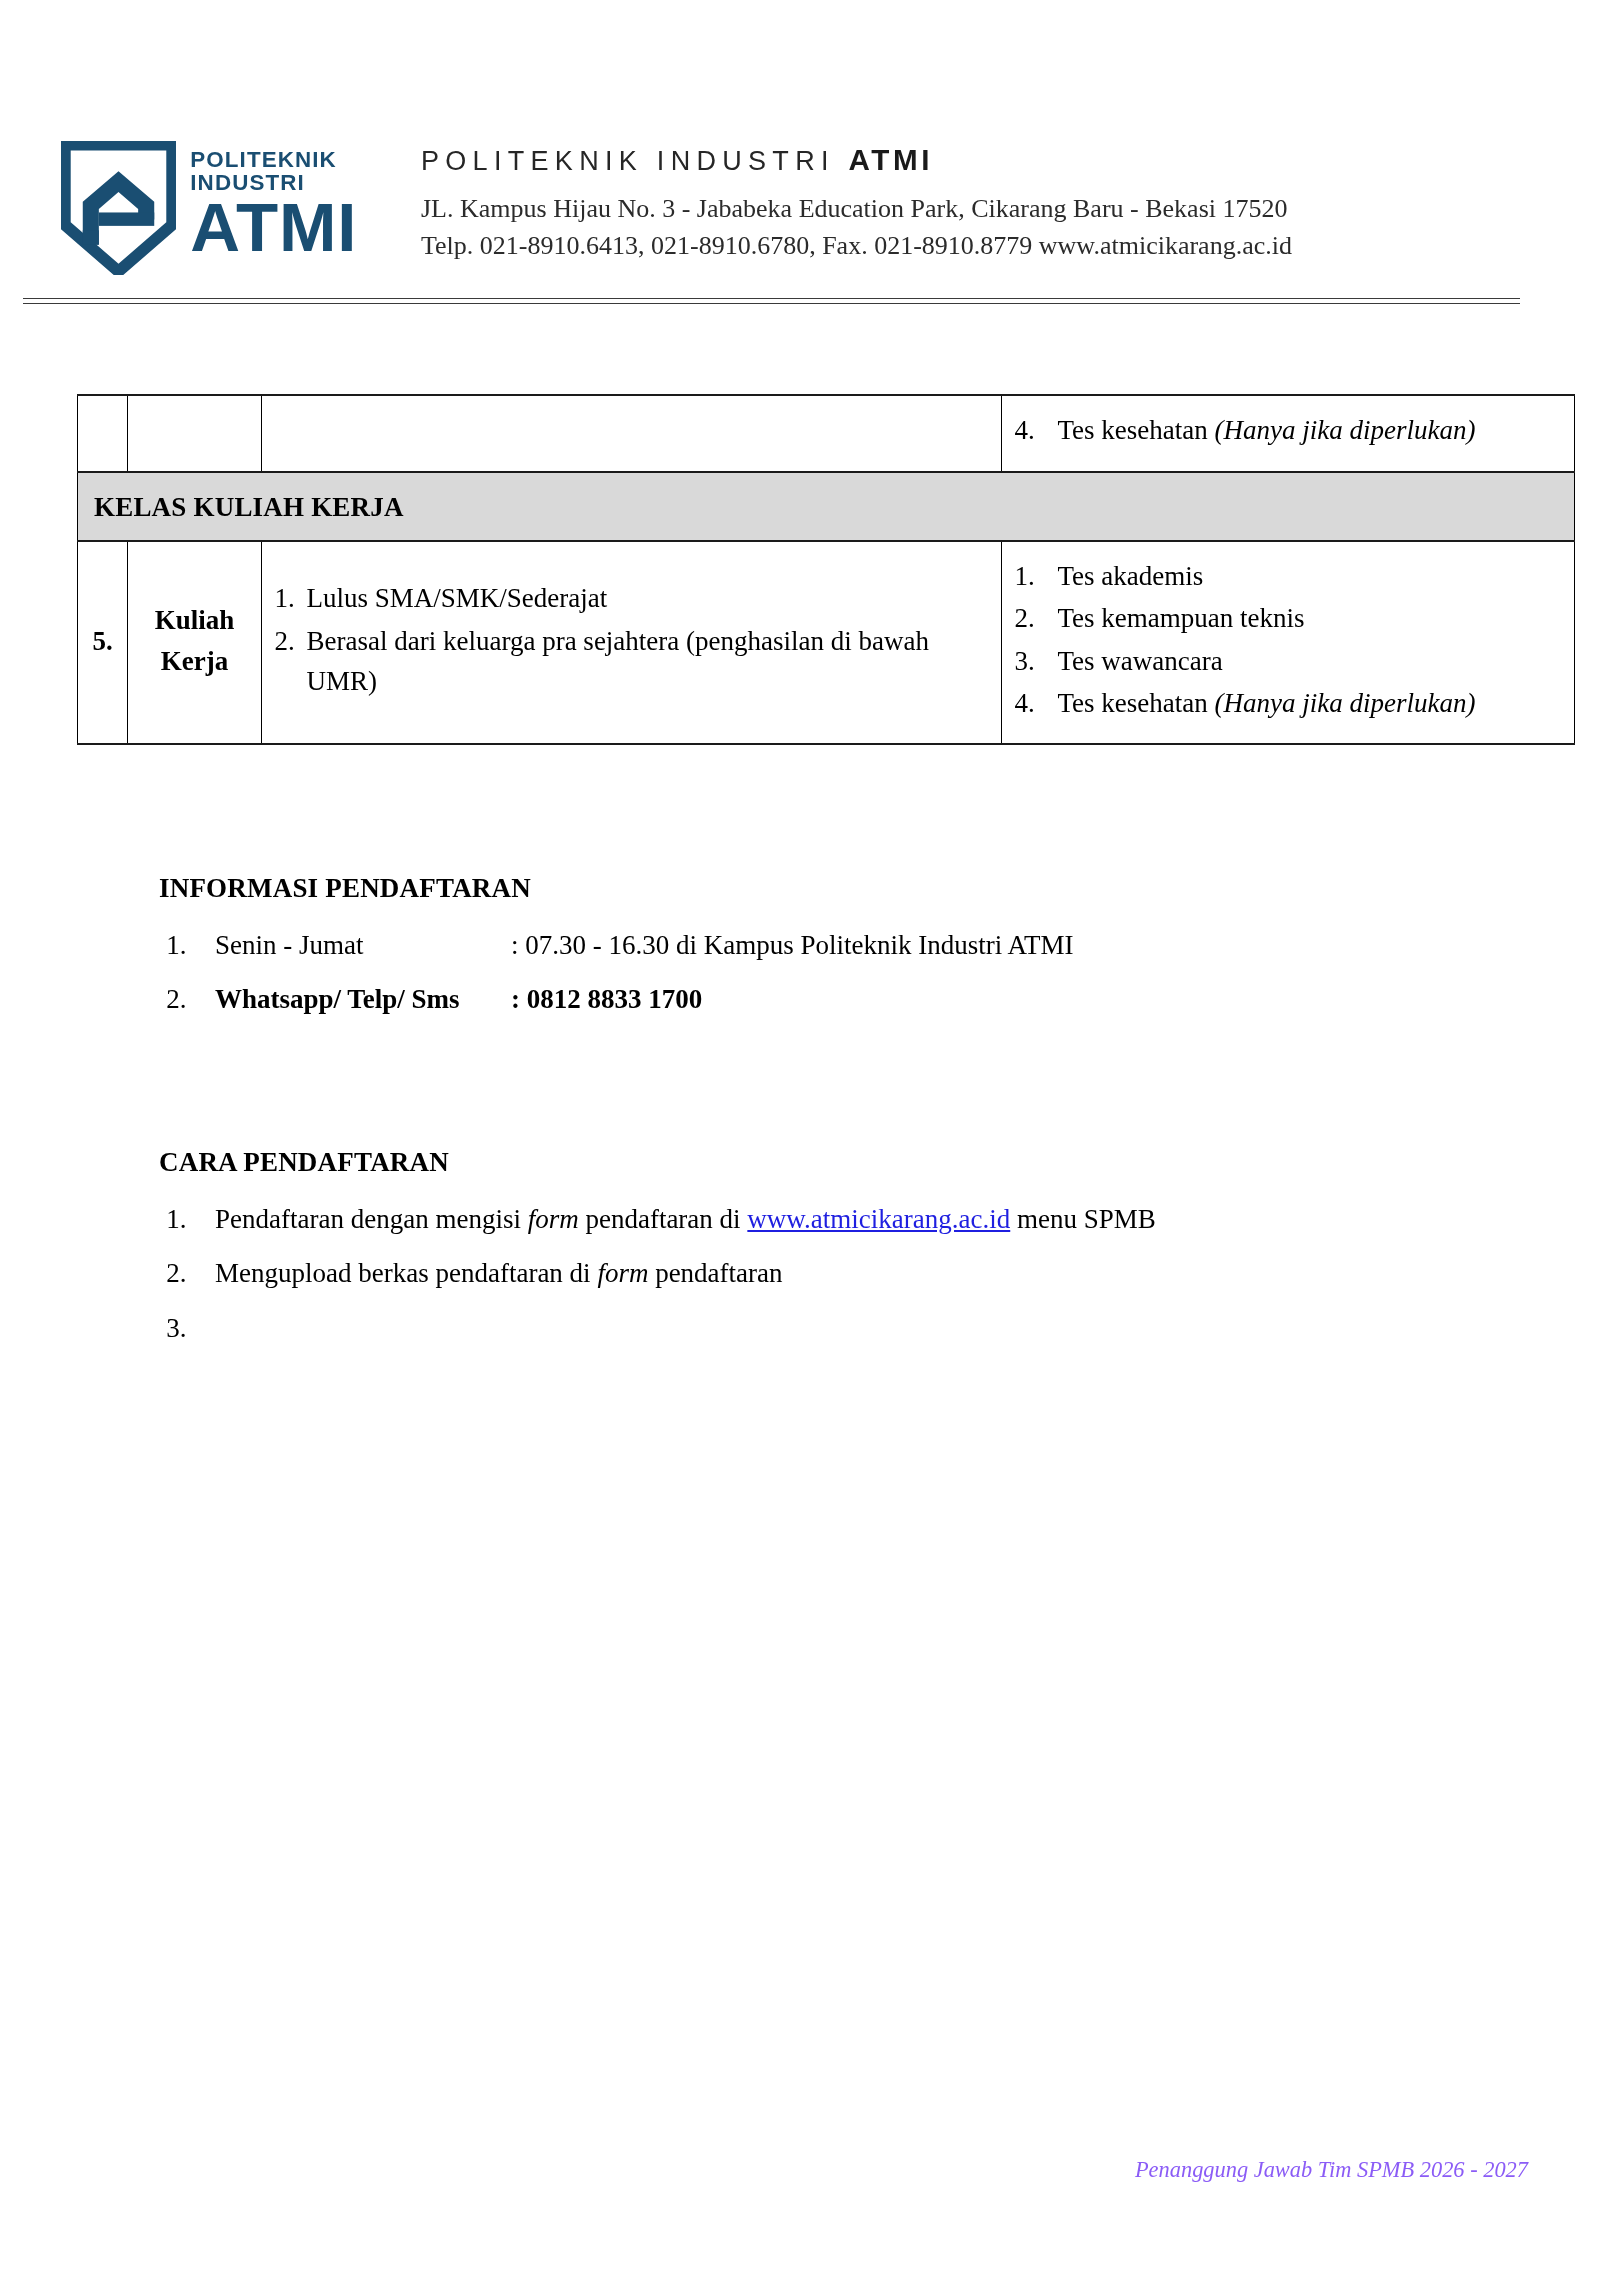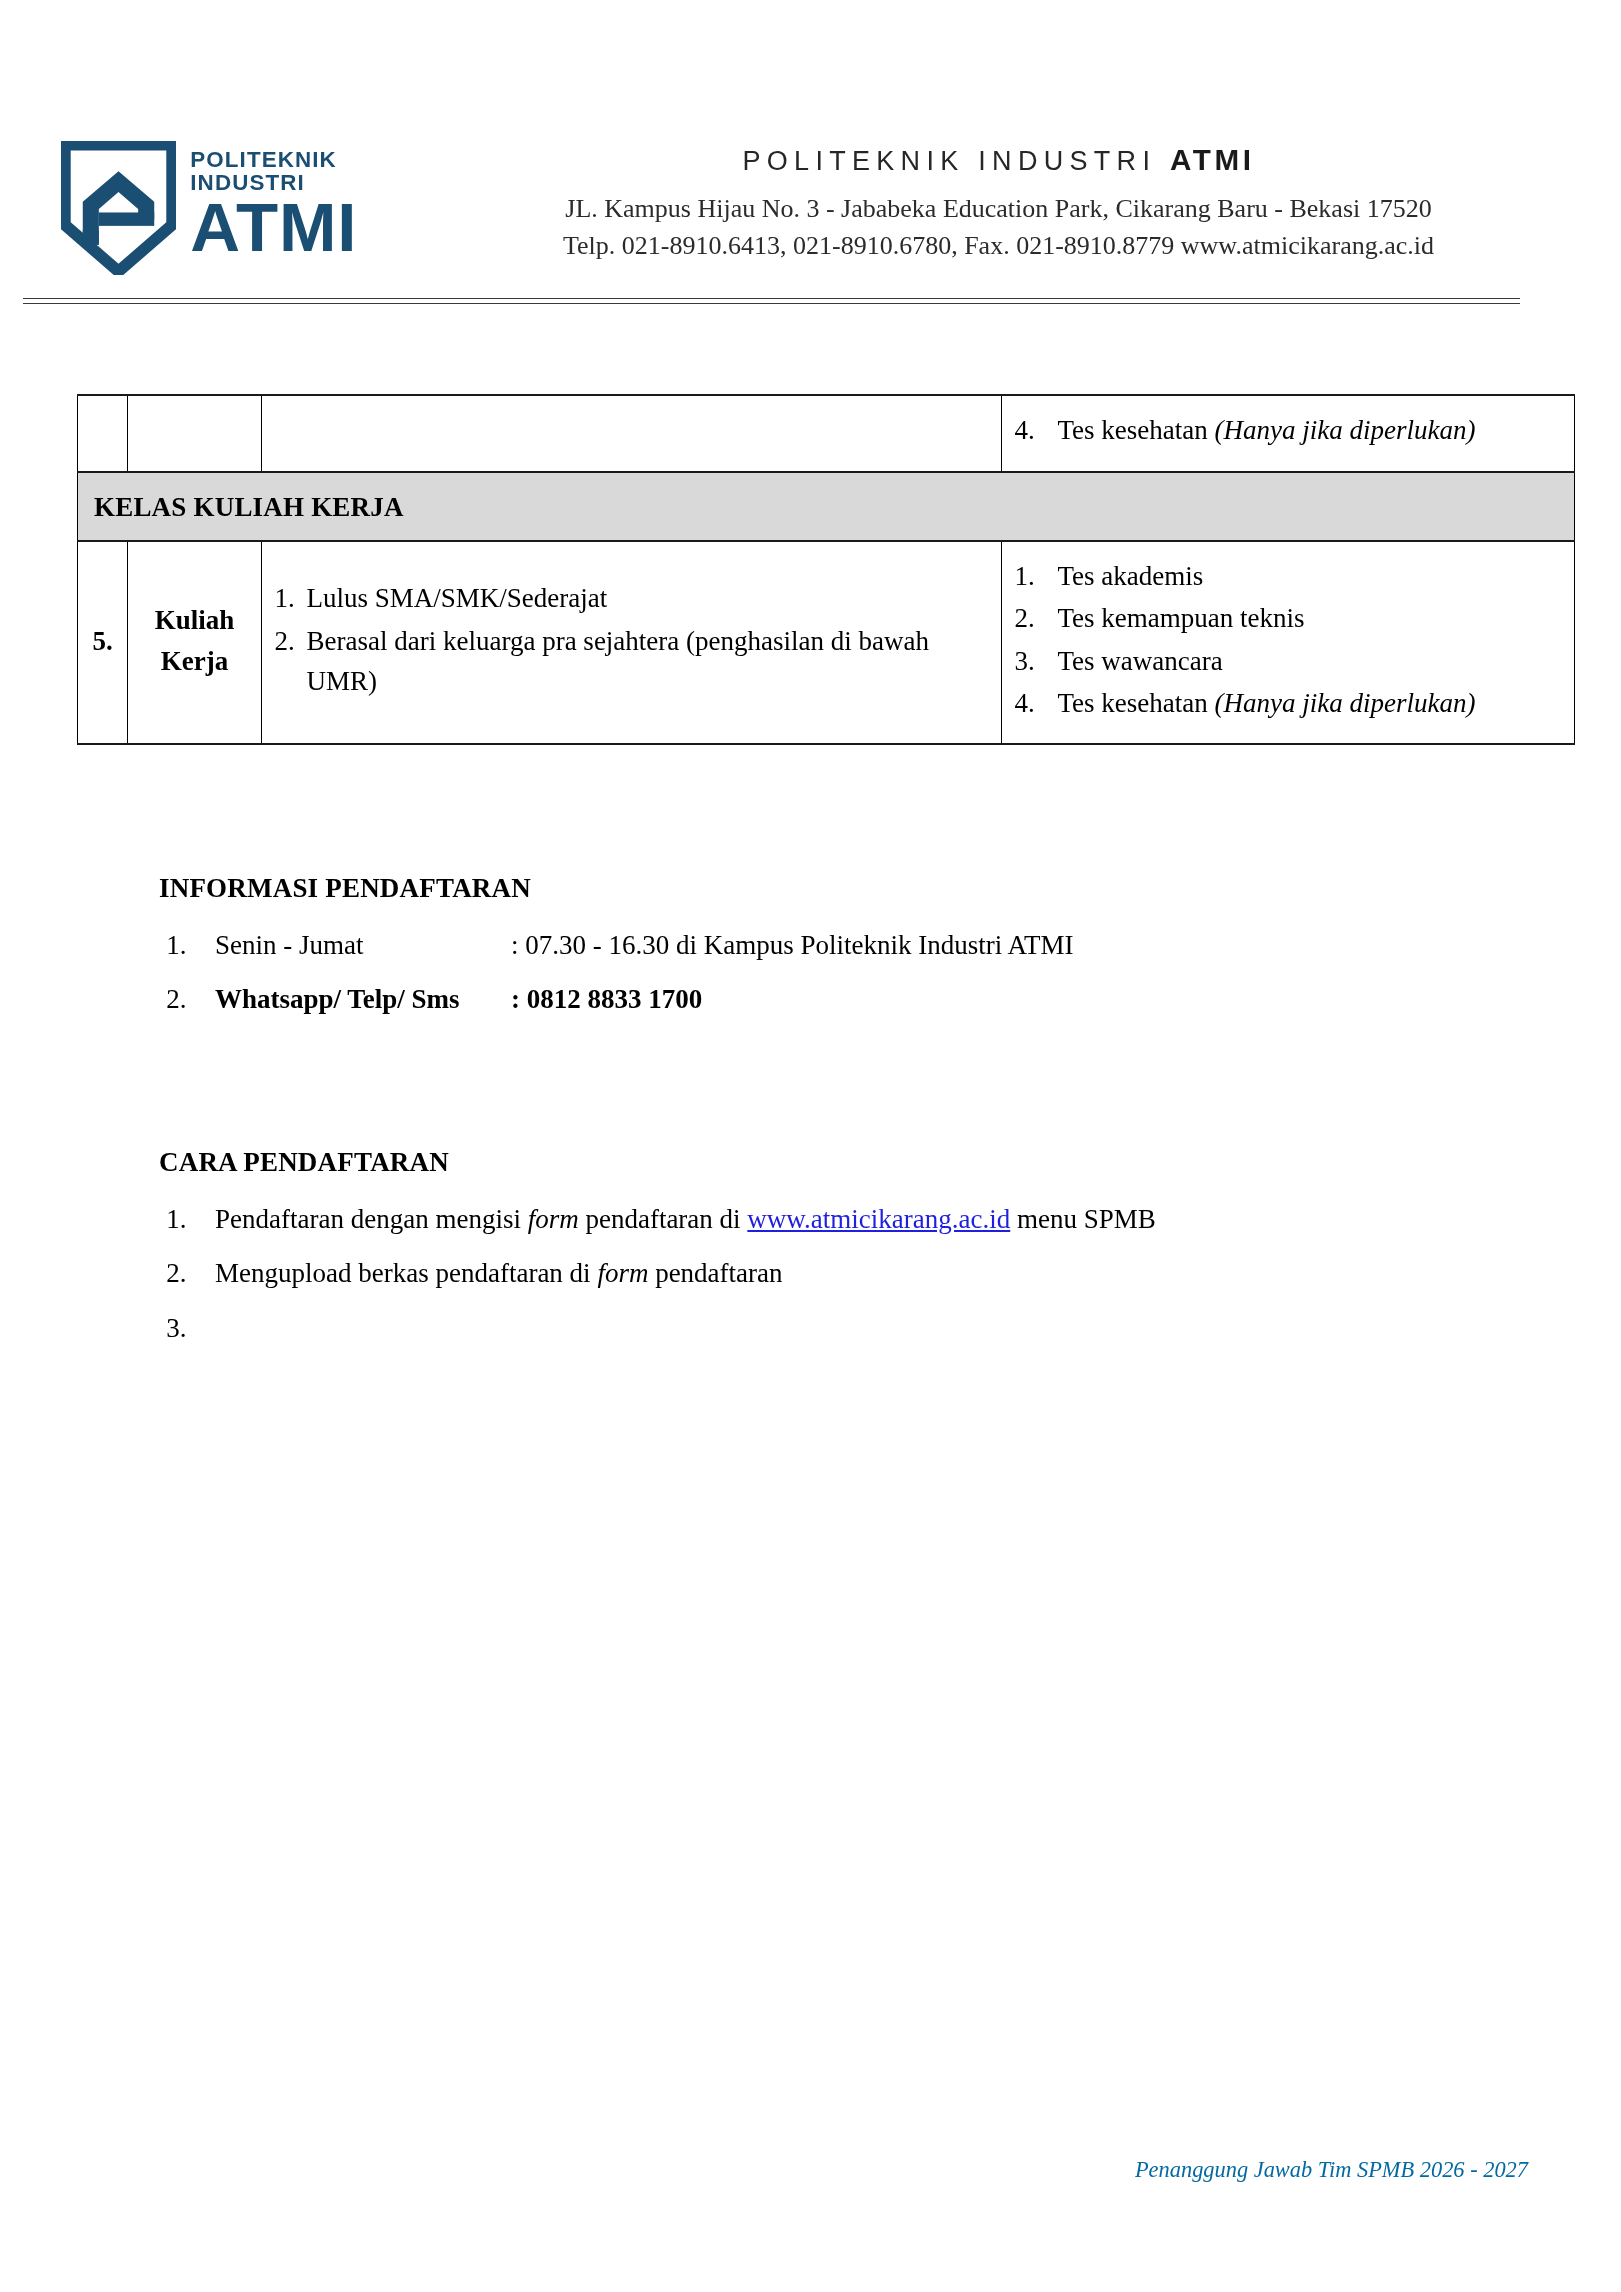--- a/index.html
+++ b/index.html
@@ -67,21 +67,21 @@
     letter-spacing: 0.9px;
     color: #1A4E72;
     line-height: 0.92;
   }
 
   .head-right {
     position: absolute;
     left: 421px;
     top: 143px;
     width: 1155px;
-    text-align: center;
+    text-align: left;
   }
   .head-title {
     font-family: "Liberation Sans", sans-serif;
     font-size: 27px;
     letter-spacing: 6.3px;
     color: #262626;
     white-space: nowrap;
   }
   .head-title b {
     font-weight: bold;
@@ -244,21 +244,21 @@
   }
 
   .footer {
     position: absolute;
     left: 0;
     top: 2157px;
     width: 1528px;
     text-align: right;
     font-style: italic;
     font-size: 22.4px;
-    color: #0369a1;
+    color: #8b5cf6;
   }
 </style>
 </head>
 <body>
 
 <div class="page">
 
   <div class="letterhead">
 
     <div class="logo-block">

